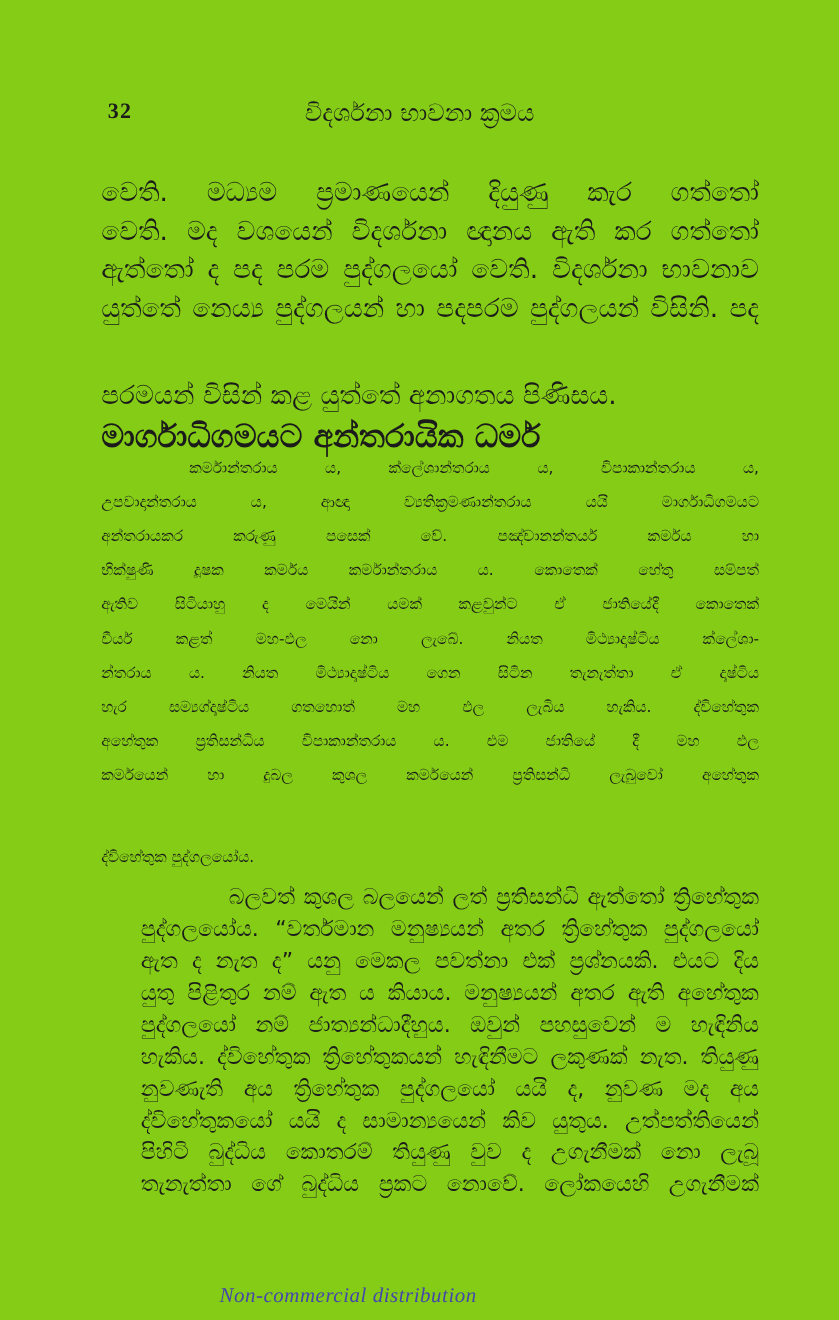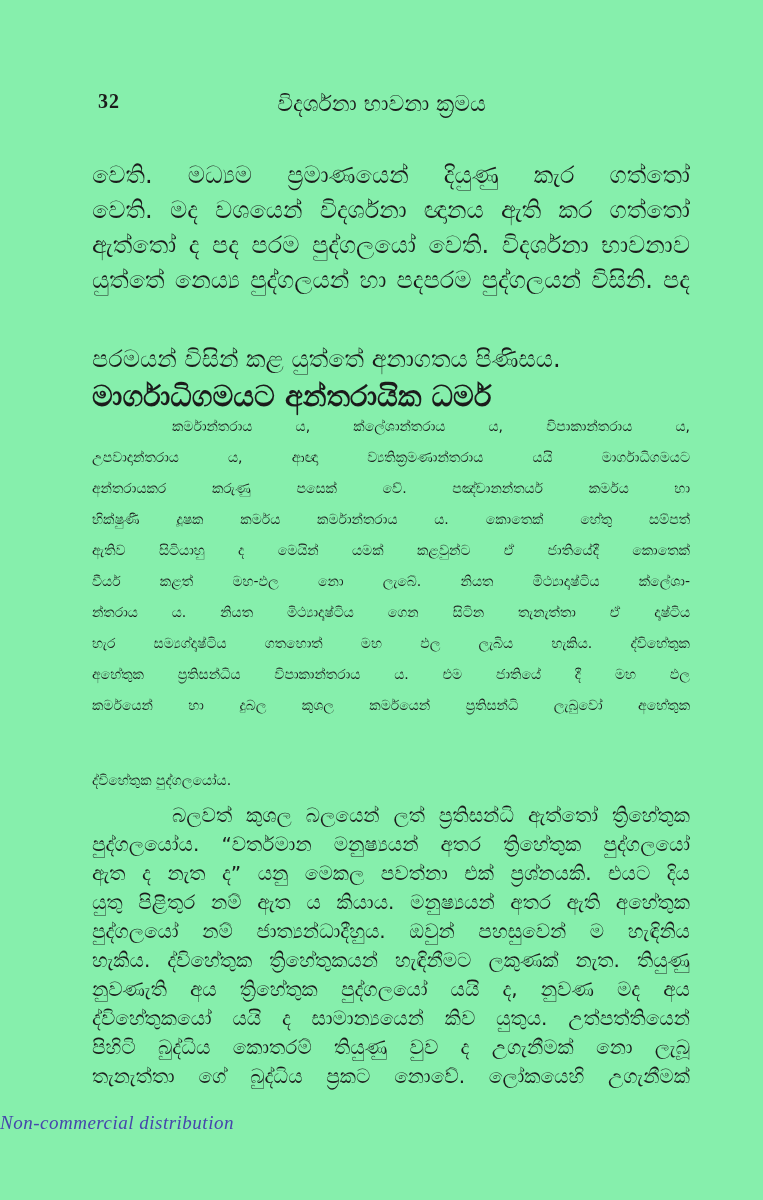--- a/index.html
+++ b/index.html
@@ -5,21 +5,21 @@
   html, body {
     margin: 0;
     padding: 0;
     background: #e8e8e8;
   }
   .page {
     position: relative;
     width: 763px;
     height: 1200px;
     margin: 0 auto;
-    background: #86efac;
+    background: #84cc16;
     color: #1b1b1b;
     font-family: "DejaVu Sans", sans-serif;
     overflow: hidden;
     box-sizing: border-box;
   }
   
   .page-header {
     position: absolute;
     top: 90px;
     left: 0;
@@ -70,27 +70,28 @@
   .section-heading {
     margin: 4px 0 0 0;
     font-size: 29px;
     font-weight: 700;
     line-height: 30px;
     height: 30px;
     text-align: left;
     white-space: nowrap;
   }
   .para-2 { margin-top: 0; }
-  .para-3 { margin-top: 5px; }
+  .para-3 { margin-top: 5px; margin-left: 36px; }
   
   .page-footer {
     position: absolute;
-    top: 1112px;
+    top: 1168px;
     left: 0;
     width: 633px;
+    text-align: center;
   }
   .footer-note {
     font-family: "Liberation Serif", serif;
     font-style: italic;
     font-size: 19px;
     color: #4646ac;
     letter-spacing: 0.5px;
   }
 </style>
 </head>

